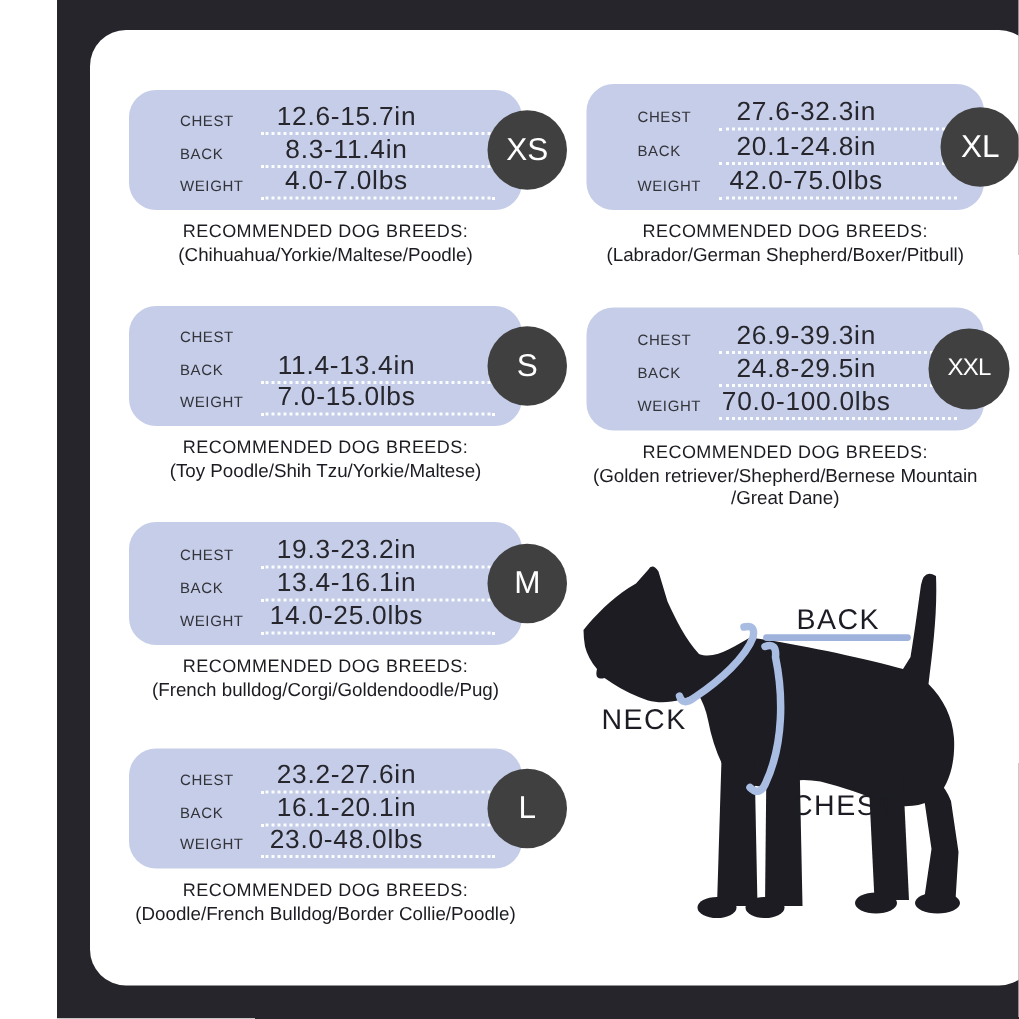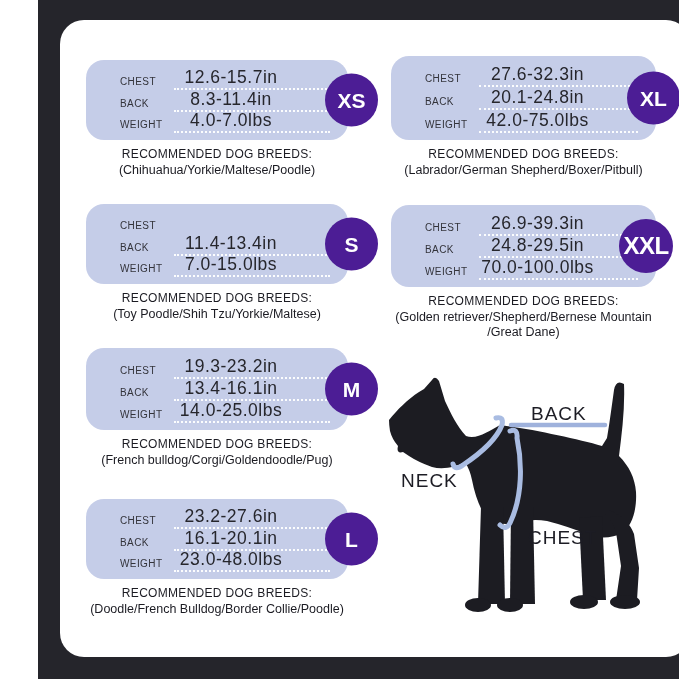--- a/index.html
+++ b/index.html
@@ -30,27 +30,27 @@
   .valwrap {
     flex:1; border-bottom:2px dotted rgba(255,255,255,.95);
     display:flex; align-items:center; justify-content:center; height:100%;
   }
   .val {
     font-size:17.5px; line-height:1; color:#26262c; letter-spacing:.5px;
     margin-right:42px; padding-bottom:1px; white-space:nowrap;
   }
   .badge {
     position:absolute; top:50%; transform:translateY(-50%);
-    width:53px; height:53px; border-radius:50%; background:#4c1d95;
-    color:#ffffff; font-weight:700; font-size:21px;
+    width:53px; height:53px; border-radius:50%; background:#404040;
+    color:#ffffff; font-weight:400; font-size:21px;
     display:flex; align-items:center; justify-content:center; z-index:2;
   }
   .badge.r-xs { right:-30px; }
   .badge.r-xl { right:-24px; }
-  .badge.r-xxl { right:-17px; width:54px; height:54px; font-size:24px; letter-spacing:-.5px; }
+  .badge.r-xxl { right:-17px; width:54px; height:54px; font-size:16px; letter-spacing:-.5px; }
 
   .caption {
     position:relative; width:330px; left:calc(50% - 165px);
     margin-top:7px; text-align:center; color:#1b1b22;
   }
   .cap-head { font-size:12px; letter-spacing:.3px; line-height:1.25; }
   .breeds { font-size:12.5px; line-height:1.18; margin-top:1px; white-space:pre-line; }
 
   
   .dog-wrap { position:absolute; left:343px; top:368px; width:282px; height:276px; }

